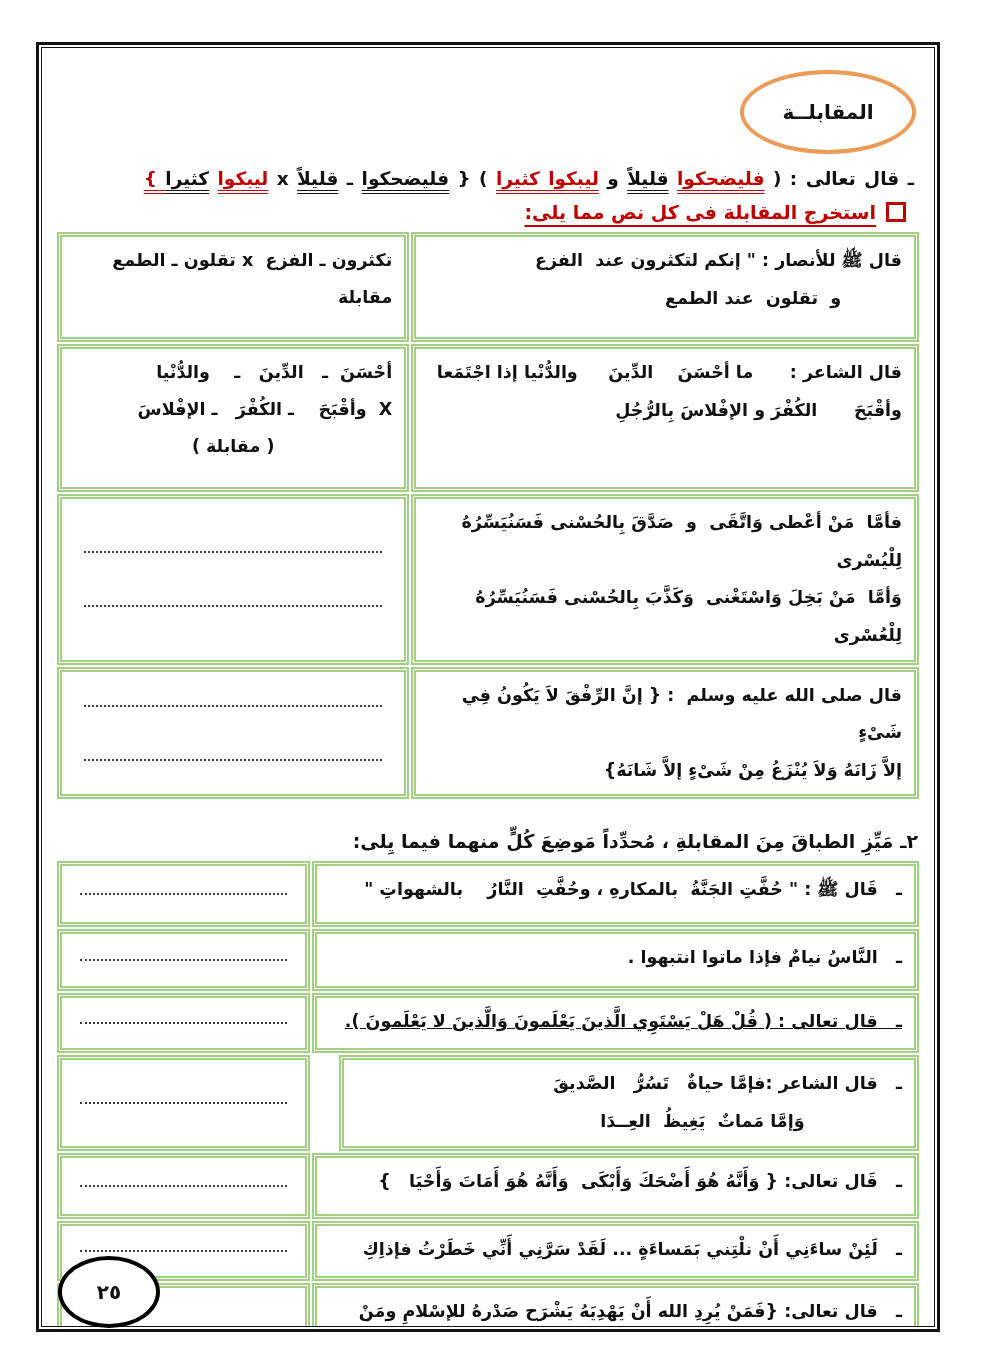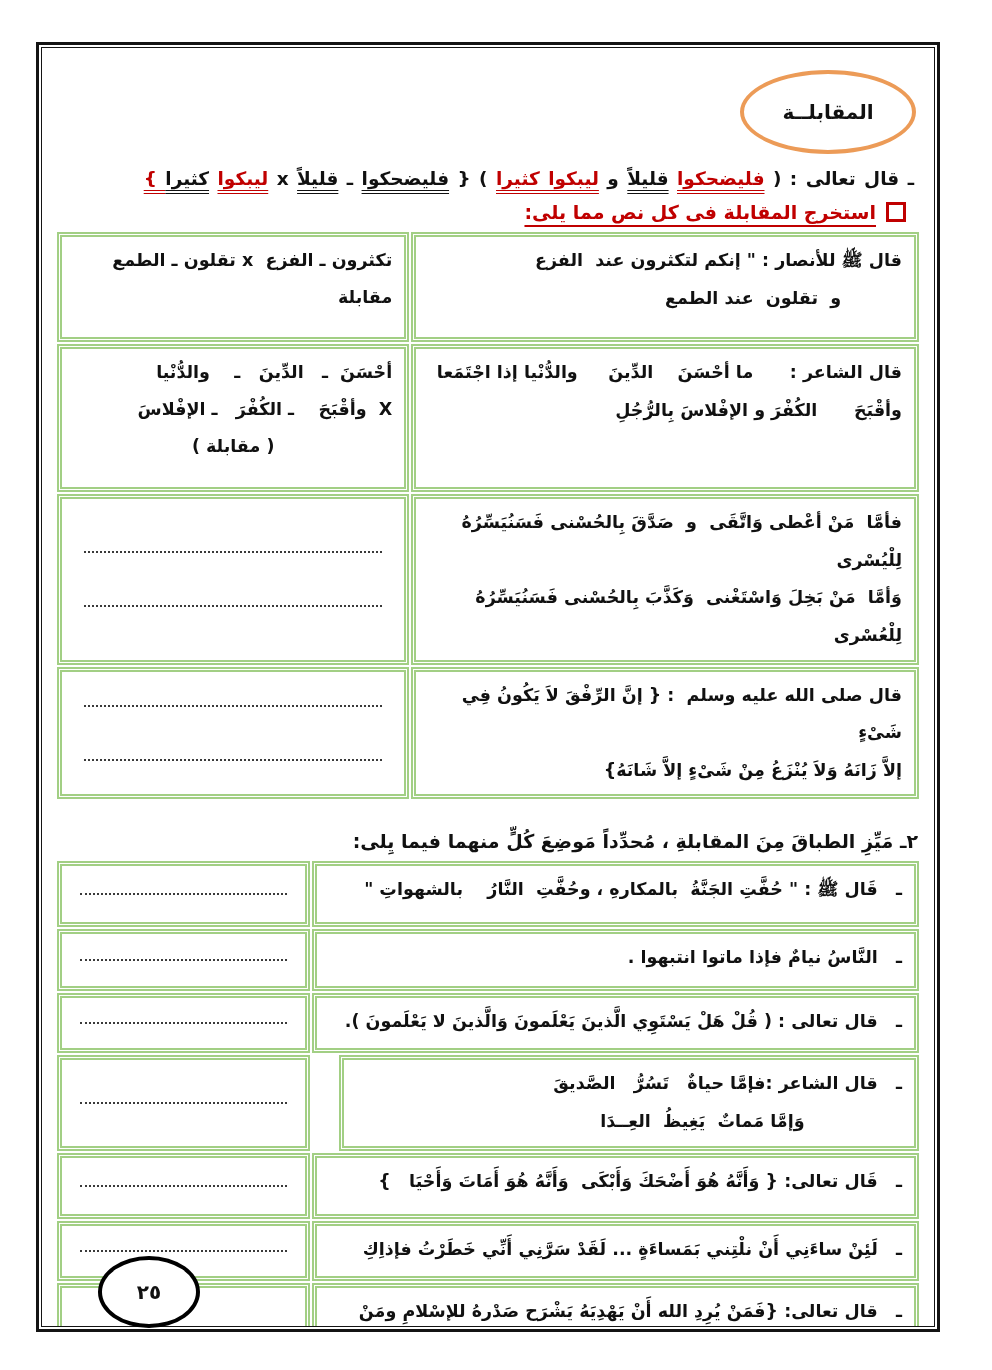--- a/index.html
+++ b/index.html
@@ -36,21 +36,21 @@
   .ans-cell.multi .ln:last-child{text-align:center;}
   .dots-cell{display:flex;flex-direction:column;justify-content:center;}
   .dotline{border-bottom:2.5px dotted #3a3a3a;height:0;margin:10px 8px;}
   .t1 .dots-cell .dotline{margin:26px 10px;}
   .t2 .dots-cell .dotline{margin:10px 6px;}
 
   .sec2{direction:rtl;text-align:right;font-size:19px;margin-top:30px;padding-right:2px;}
 
   .page-circle{position:absolute;left:58px;top:1256px;width:94px;height:64px;border:4px solid #000;
                border-radius:50%;background:#fff;display:flex;align-items:center;justify-content:center;
-               font-size:20px;z-index:5;margin-left:40px;}
+               font-size:20px;z-index:5;}
 </style>
 </head>
 <body>
 
 <div class="page">
   <div class="frame-outer">
     <div class="frame-inner">
 
       <div class="topband">
         <div class="title-ellipse">
@@ -108,21 +108,21 @@
           </div>
           <div class="gcell dots-cell" style="min-height: 46px;">
             <div class="dotline"></div>
           </div>
           <div class="gcell quote-cell" style="min-height: 42px;">
             <div class="ln">ـ   النَّاسُ نيامٌ فإذا ماتوا انتبهوا .</div>
           </div>
           <div class="gcell dots-cell" style="min-height: 42px;">
             <div class="dotline"></div>
           </div>
-          <div class="gcell quote-cell" style="min-height: 40px;">
+          <div class="gcell quote-cell" style="min-height: 40px; text-decoration: underline;">
             <div class="ln">ـ   قال تعالى : ( قُلْ هَلْ يَسْتَوِي الَّذينَ يَعْلَمونَ وَالَّذينَ لا يَعْلَمونَ ).</div>
           </div>
           <div class="gcell dots-cell" style="min-height: 40px;">
             <div class="dotline"></div>
           </div>
           <div class="gcell quote-cell" style="min-height: 64px; margin-left: 28px;">
             <div class="ln">ـ   قال الشاعر :فإمَّا حياةٌ   تَسُرُّ   الصَّديقَ</div>
             <div class="ln">                وَإمَّا مَماتٌ  يَغِيظُ  العِــدَا</div>
           </div>
           <div class="gcell dots-cell" style="min-height: 64px;">

